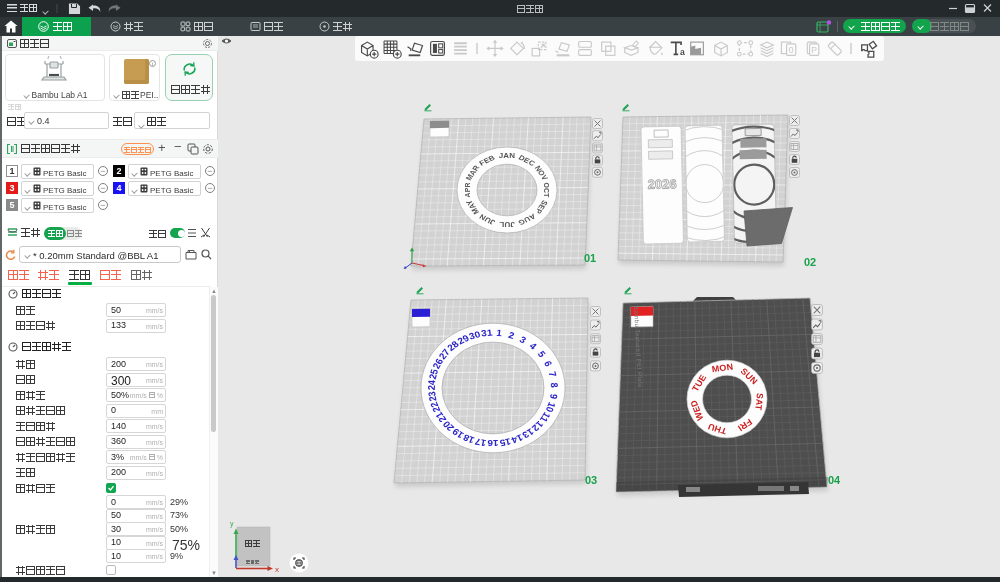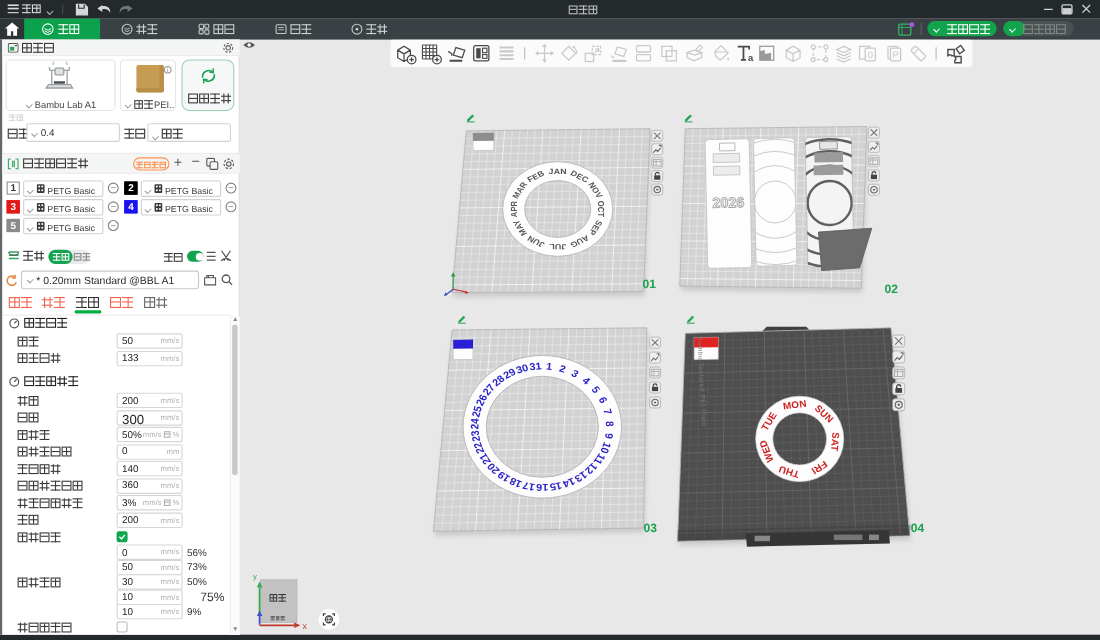--- a/index.html
+++ b/index.html
@@ -294,34 +294,34 @@
 <div class="t" style="left:111px;top:468.0px;color:#222;font-size:9px">200</div>
 <div class="unit" style="left:106px;width:57px;text-align:right;top:469.5px">mm/s</div>
 <div class="t" style="left:16px;top:483.5px;color:#3a3a3a"><i class="c cb" style="width:9px;height:9px;margin-right:1px"></i><i class="c ce" style="width:9px;height:9px;margin-right:1px"></i><i class="c cd" style="width:9px;height:9px;margin-right:1px"></i><i class="c ca" style="width:9px;height:9px;margin-right:1px"></i></div>
 <div class="t" style="left:106px;top:483px;width:10px;height:10px;background:#0fa64f;border-radius:2px"></div>
 <svg class="t" style="left:107px;top:484px" width="8" height="8" viewBox="0 0 8 8">
       <path d="M1.5,4 l2,2 3,-3.8" fill="none" stroke="#fff" stroke-width="1.3"></path>
     </svg>
 <div class="box" style="left:106px;top:495px;width:60px;height:14px;border-color:#d6d6d6"></div>
 <div class="t" style="left:111px;top:497.5px;color:#222;font-size:9px">0</div>
 <div class="unit" style="left:106px;width:57px;text-align:right;top:499px">mm/s</div>
-<div class="t" style="left:170px;top:497.5px;color:#333;font-size:9px">56%</div>
+<div class="t" style="left:170px;top:497.5px;color:#333;font-size:9px">29%</div>
 <div class="box" style="left:106px;top:508.5px;width:60px;height:14px;border-color:#d6d6d6"></div>
 <div class="t" style="left:111px;top:511.0px;color:#222;font-size:9px">50</div>
 <div class="unit" style="left:106px;width:57px;text-align:right;top:512.5px">mm/s</div>
 <div class="t" style="left:170px;top:511.0px;color:#333;font-size:9px">73%</div>
 <div class="t" style="left:16px;top:524.5px;color:#3a3a3a"><i class="c cb" style="width:9px;height:9px;margin-right:1px"></i><i class="c ce" style="width:9px;height:9px;margin-right:1px"></i><i class="c ca" style="width:9px;height:9px;margin-right:1px"></i><i class="c cb" style="width:9px;height:9px;margin-right:1px"></i></div>
 <div class="box" style="left:106px;top:522px;width:60px;height:14px;border-color:#d6d6d6"></div>
 <div class="t" style="left:111px;top:524.5px;color:#222;font-size:9px">30</div>
 <div class="unit" style="left:106px;width:57px;text-align:right;top:526px">mm/s</div>
 <div class="t" style="left:170px;top:524.5px;color:#333;font-size:9px">50%</div>
 <div class="box" style="left:106px;top:535.5px;width:60px;height:14px;border-color:#d6d6d6"></div>
 <div class="t" style="left:111px;top:538.0px;color:#222;font-size:9px">10</div>
 <div class="unit" style="left:106px;width:57px;text-align:right;top:539.5px">mm/s</div>
-<div class="t" style="left:182px;top:538.0px;color:#333;font-size:11px">75%</div>
+<div class="t" style="left:172px;top:538.0px;color:#333;font-size:14px">75%</div>
 <div class="box" style="left:106px;top:549px;width:60px;height:14px;border-color:#d6d6d6"></div>
 <div class="t" style="left:111px;top:551.5px;color:#222;font-size:9px">10</div>
 <div class="unit" style="left:106px;width:57px;text-align:right;top:553px">mm/s</div>
 <div class="t" style="left:170px;top:551.5px;color:#333;font-size:9px">9%</div>
 <div class="t" style="left:16px;top:565.5px;color:#3a3a3a"><i class="c ce" style="width:9px;height:9px;margin-right:1px"></i><i class="c cd" style="width:9px;height:9px;margin-right:1px"></i><i class="c cb" style="width:9px;height:9px;margin-right:1px"></i><i class="c ca" style="width:9px;height:9px;margin-right:1px"></i><i class="c cd" style="width:9px;height:9px;margin-right:1px"></i></div>
 <div class="t" style="left:106px;top:565px;width:10px;height:10px;border:1px solid #bbb;border-radius:2px;background:#fff"></div>
 <div class="t" style="left:209px;top:287px;width:9px;height:290px;background:#fbfbfb;border-left:1px solid #eee"></div>
 <div class="t" style="left:211px;top:295px;width:5px;height:137px;background:#c9c9c9;border-radius:2.5px"></div>
 <div class="t" style="left:211px;top:288px;color:#888;font-size:6px">▲</div>
 <div class="t" style="left:211px;top:570px;color:#888;font-size:6px">▼</div>

